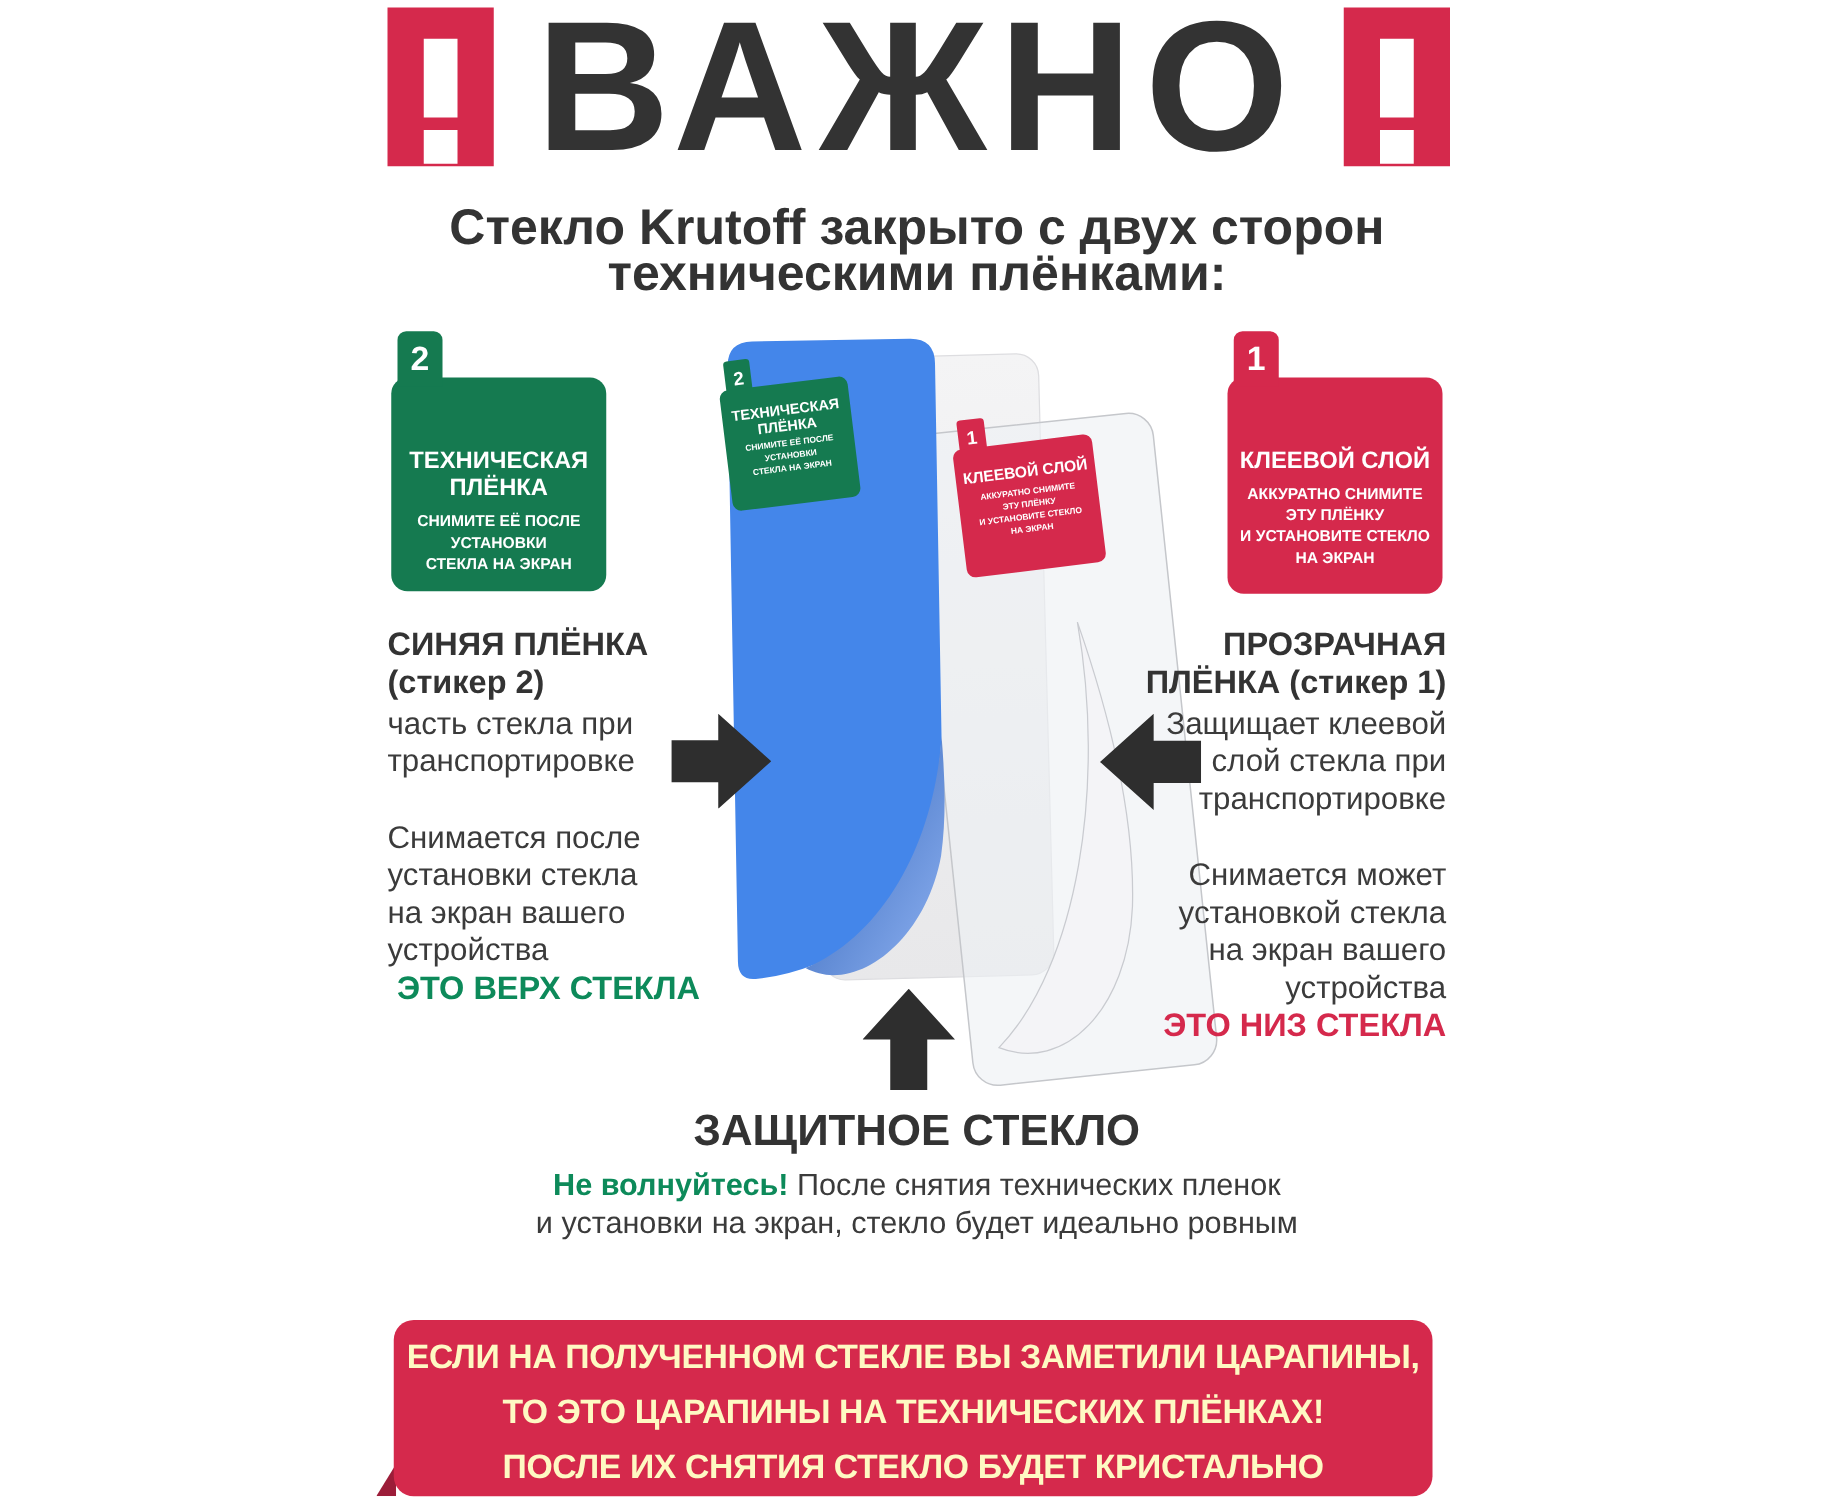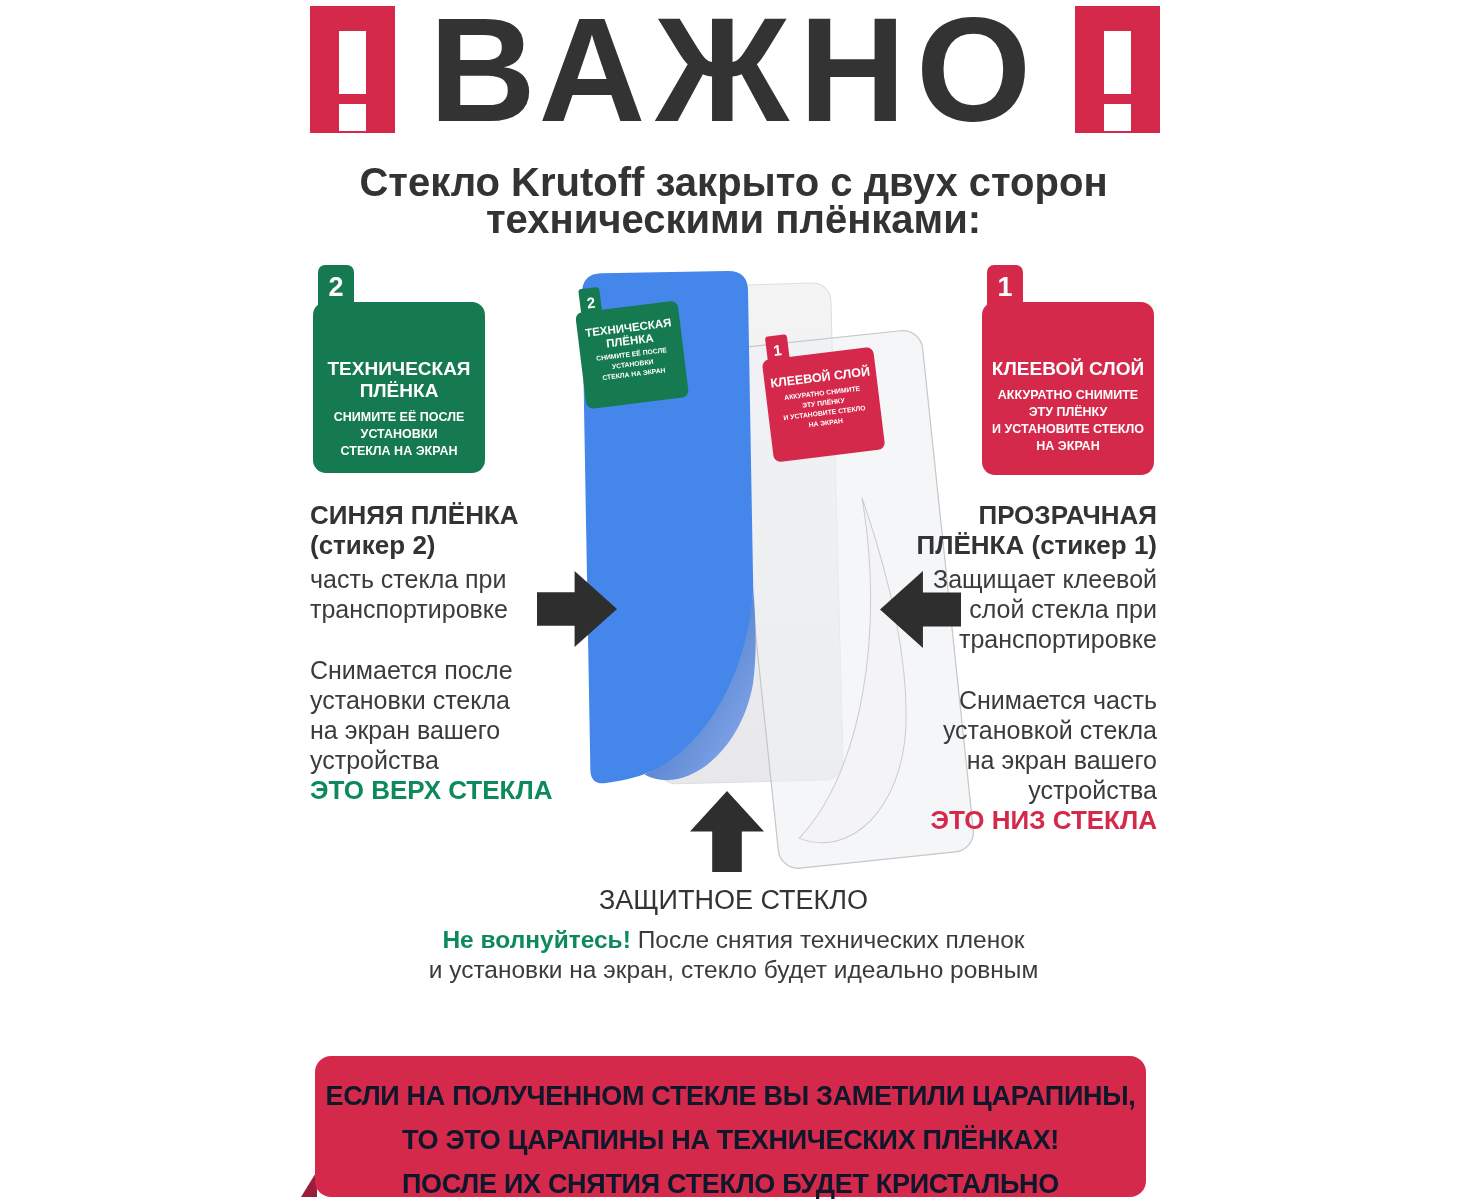--- a/index.html
+++ b/index.html
@@ -32,21 +32,21 @@
   .card-small{margin-top:7px;}
   .card-small div{font-size:12.5px;font-weight:bold;line-height:17px;}
 
   
   .col{position:absolute;top:500px;width:250px;font-size:25px;line-height:30px;color:var(--body-text);}
   .col-left{left:310px;text-align:left;}
   .col-right{left:907px;text-align:right;}
   .col-title div{font-size:26px;font-weight:bold;line-height:30px;color:var(--dark);}
   .col-body{margin-top:4px;}
   .col-spacer{height:27px;}
-  .col-highlight{font-size:26px;font-weight:bold;line-height:30px;}
+  .col-highlight{font-size:26px;font-weight:bold;line-height:30px;text-align:right;}
   .hl-green{color:var(--green-text);} .hl-red{color:var(--red);}
 
   
   .illustration{position:absolute;left:540px;top:250px;width:440px;height:640px;}
   svg text{font-family:"Liberation Sans", sans-serif;}
   .fill-green{fill:var(--green);} .fill-red{fill:var(--red);}
   .blue-film{fill:var(--blue);}
   .clear-film{fill:#eef0f4;fill-opacity:.62;stroke:#c5c7cb;stroke-width:1.2;}
   .clear-curl{fill:#f3f4f7;fill-opacity:.7;stroke:#c9cbd0;stroke-width:1;}
   .glass-rect{fill:url(#gGlass);stroke:#dddde0;stroke-width:1;}
@@ -58,28 +58,28 @@
   .arrow{position:absolute;background:var(--arrow);}
   .arrow-left{left:537px;top:571px;width:80px;height:76px;
     clip-path:polygon(0 28%,47% 28%,47% 0,100% 50%,47% 100%,47% 72%,0 72%);}
   .arrow-right{left:880px;top:571px;width:81px;height:77px;
     clip-path:polygon(100% 28%,53% 28%,53% 0,0 50%,53% 100%,53% 72%,100% 72%);}
   .arrow-up{left:690px;top:791px;width:74px;height:81px;
     clip-path:polygon(50% 0,100% 50%,70% 50%,70% 100%,30% 100%,30% 50%,0 50%);}
 
   
   .glass-info{position:absolute;left:0;top:885px;width:100%;text-align:center;}
-  .glass-title{font-size:27px;font-weight:normal;color:var(--dark);margin-bottom:9px;}
+  .glass-title{font-size:35px;font-weight:bold;color:var(--dark);margin-bottom:9px;}
   .glass-info .line{font-size:24.5px;line-height:29.5px;color:var(--body-text);}
   .glass-info .hl-green-b{color:var(--green-text);font-weight:bold;}
 
   
   .banner{position:absolute;left:315px;top:1056px;width:831px;height:141px;background:var(--red);
-          border-radius:16px;color:#0f172a;text-align:center;font-weight:bold;font-size:27px;
-          line-height:44px;letter-spacing:-0.3px;box-sizing:border-box;padding-top:18px;z-index:2;}
+          border-radius:16px;color:#fef9c3;text-align:center;font-weight:bold;font-size:27px;
+          line-height:44px;letter-spacing:-0.3px;box-sizing:border-box;padding-top:7px;z-index:2;}
   .banner-fold{position:absolute;left:301px;top:1171px;width:16px;height:26px;background:var(--red-dark);
                clip-path:polygon(0 100%,100% 0,100% 100%);z-index:1;}
 </style>
 </head>
 <body>
 
 <div class="page">
 
   <div class="excl excl-left">
     <div class="excl-bar"></div>
@@ -197,21 +197,21 @@
       <div>ПРОЗРАЧНАЯ</div>
       <div>ПЛЁНКА (стикер 1)</div>
     </div>
     <div class="col-body">
       <div>Защищает клеевой</div>
       <div>слой стекла при</div>
       <div>транспортировке</div>
     </div>
     <div class="col-spacer"></div>
     <div class="col-body">
-      <div>Снимается часть</div>
+      <div>Снимается может</div>
       <div>установкой стекла</div>
       <div>на экран вашего</div>
       <div>устройства</div>
     </div>
     <div class="col-highlight hl-red">ЭТО НИЗ СТЕКЛА</div>
   </div>
 
   <div class="glass-info">
     <div class="glass-title">ЗАЩИТНОЕ СТЕКЛО</div>
     <div class="line">

